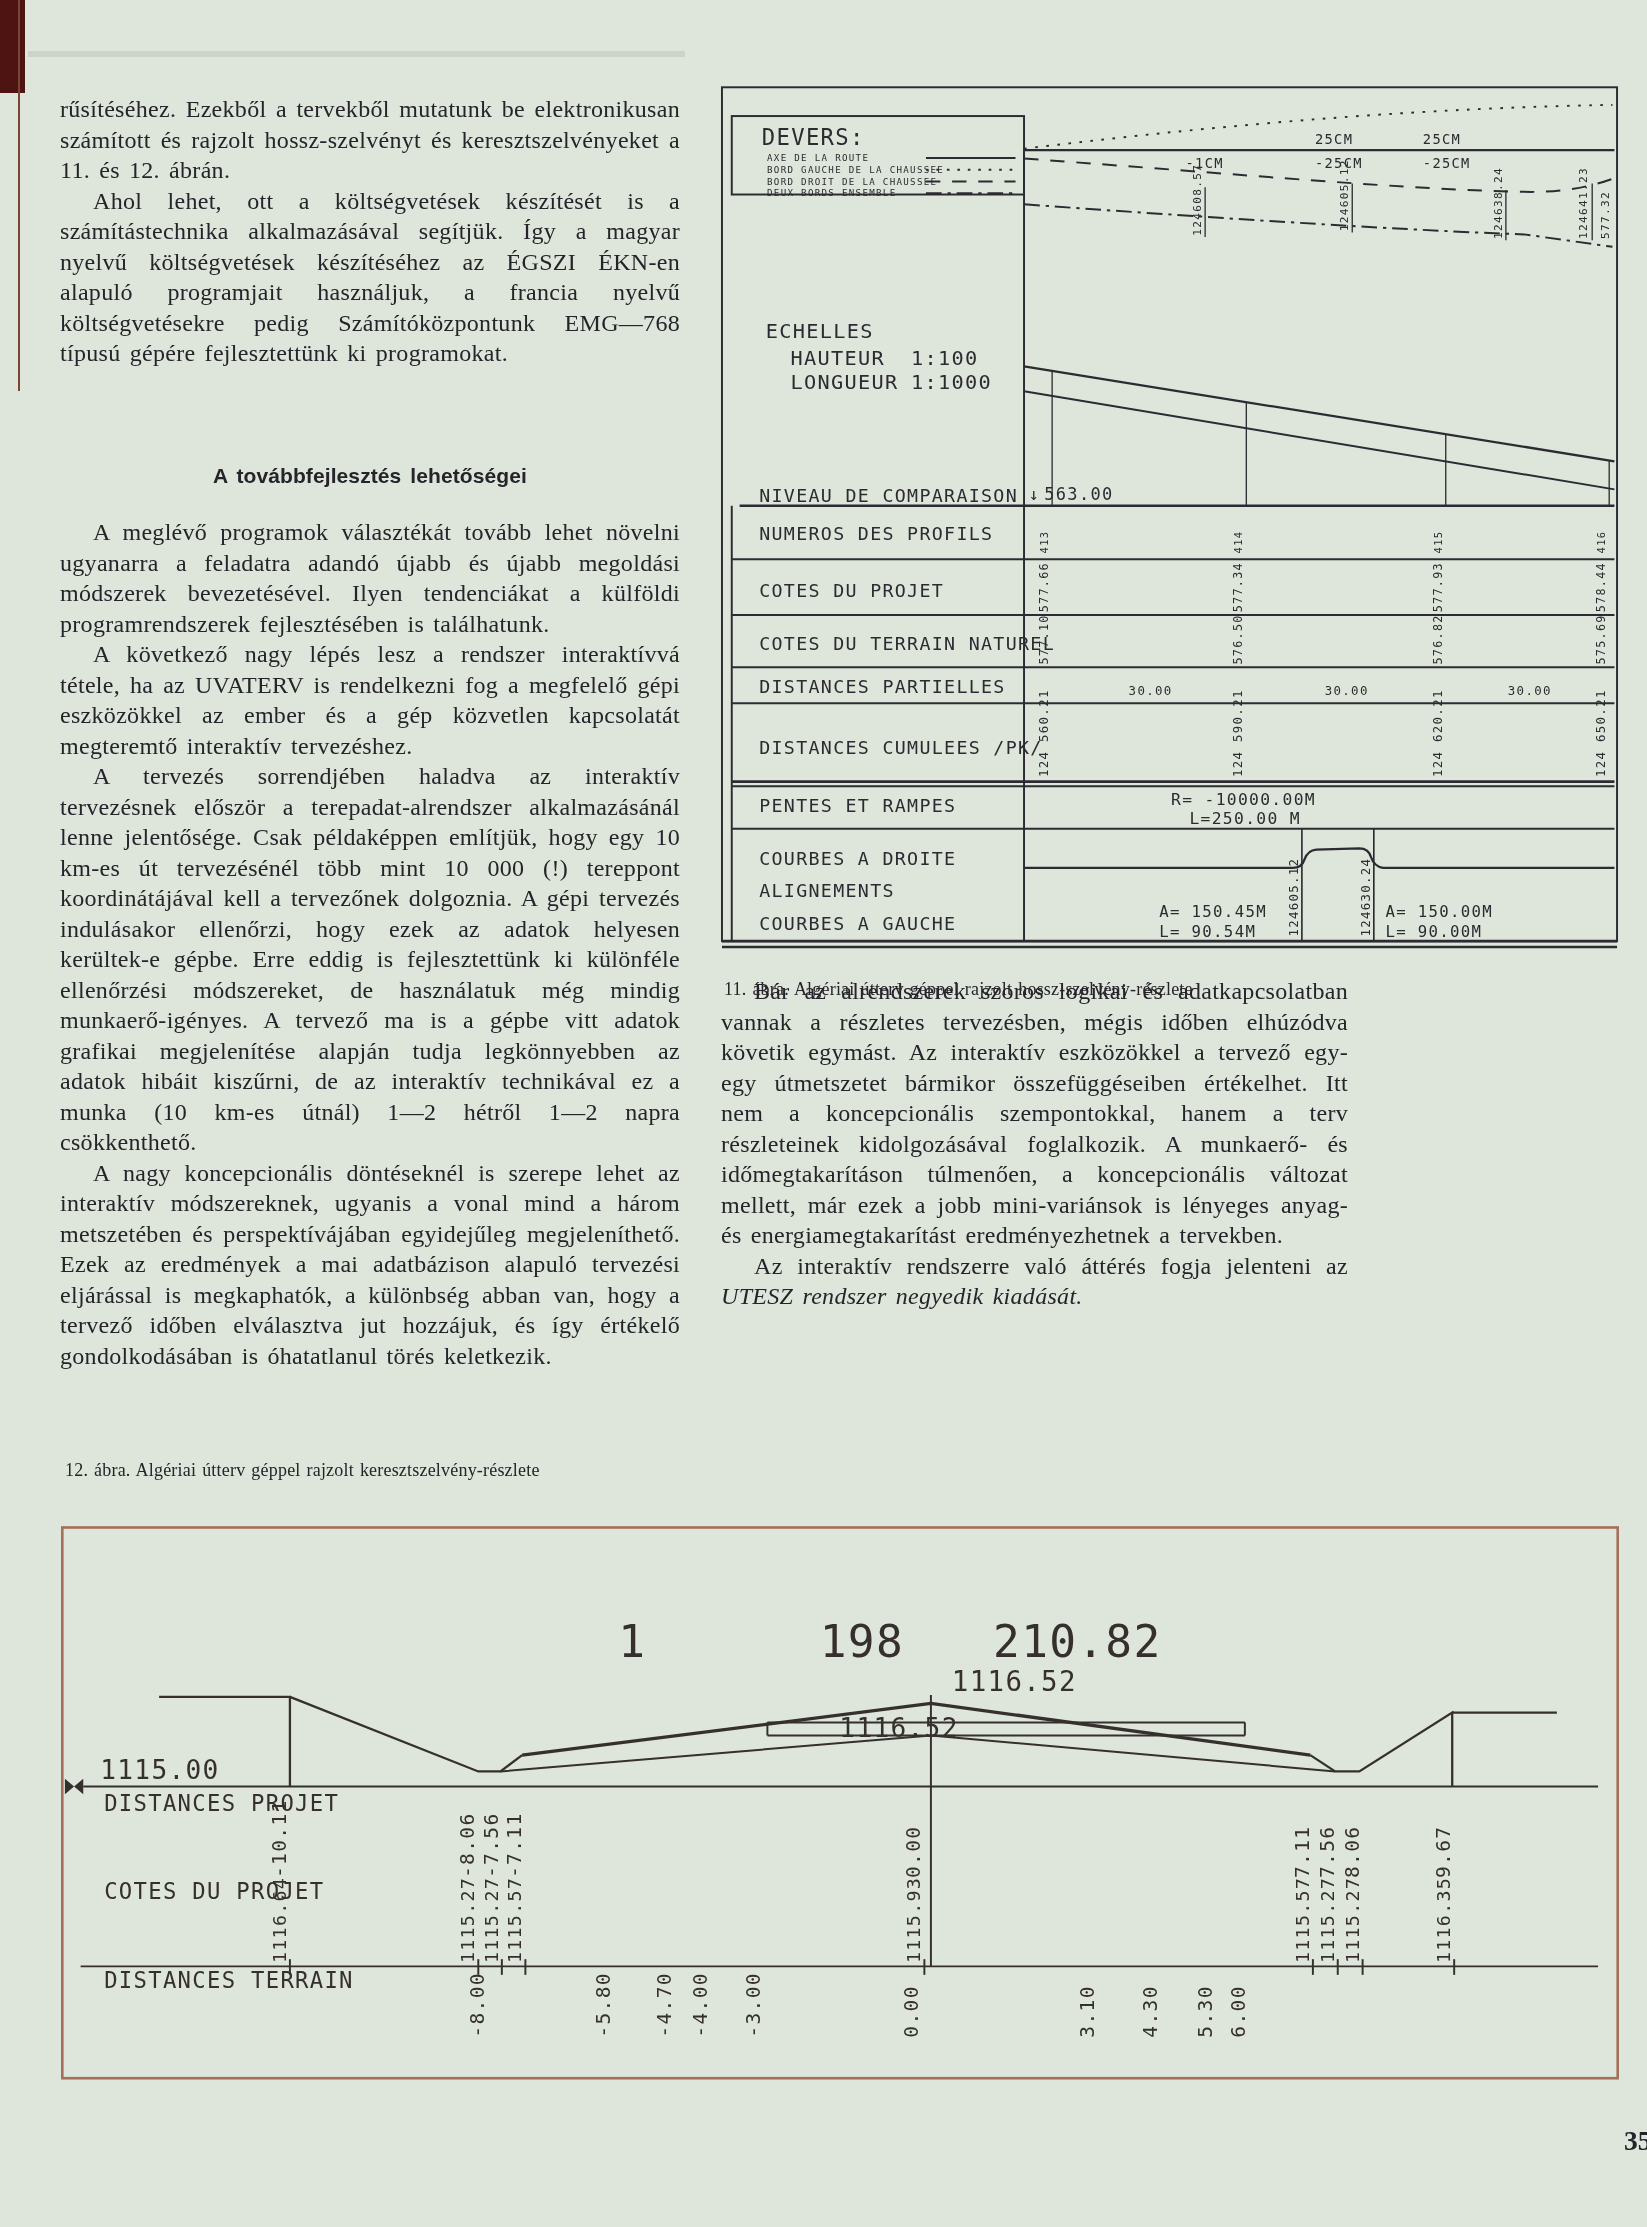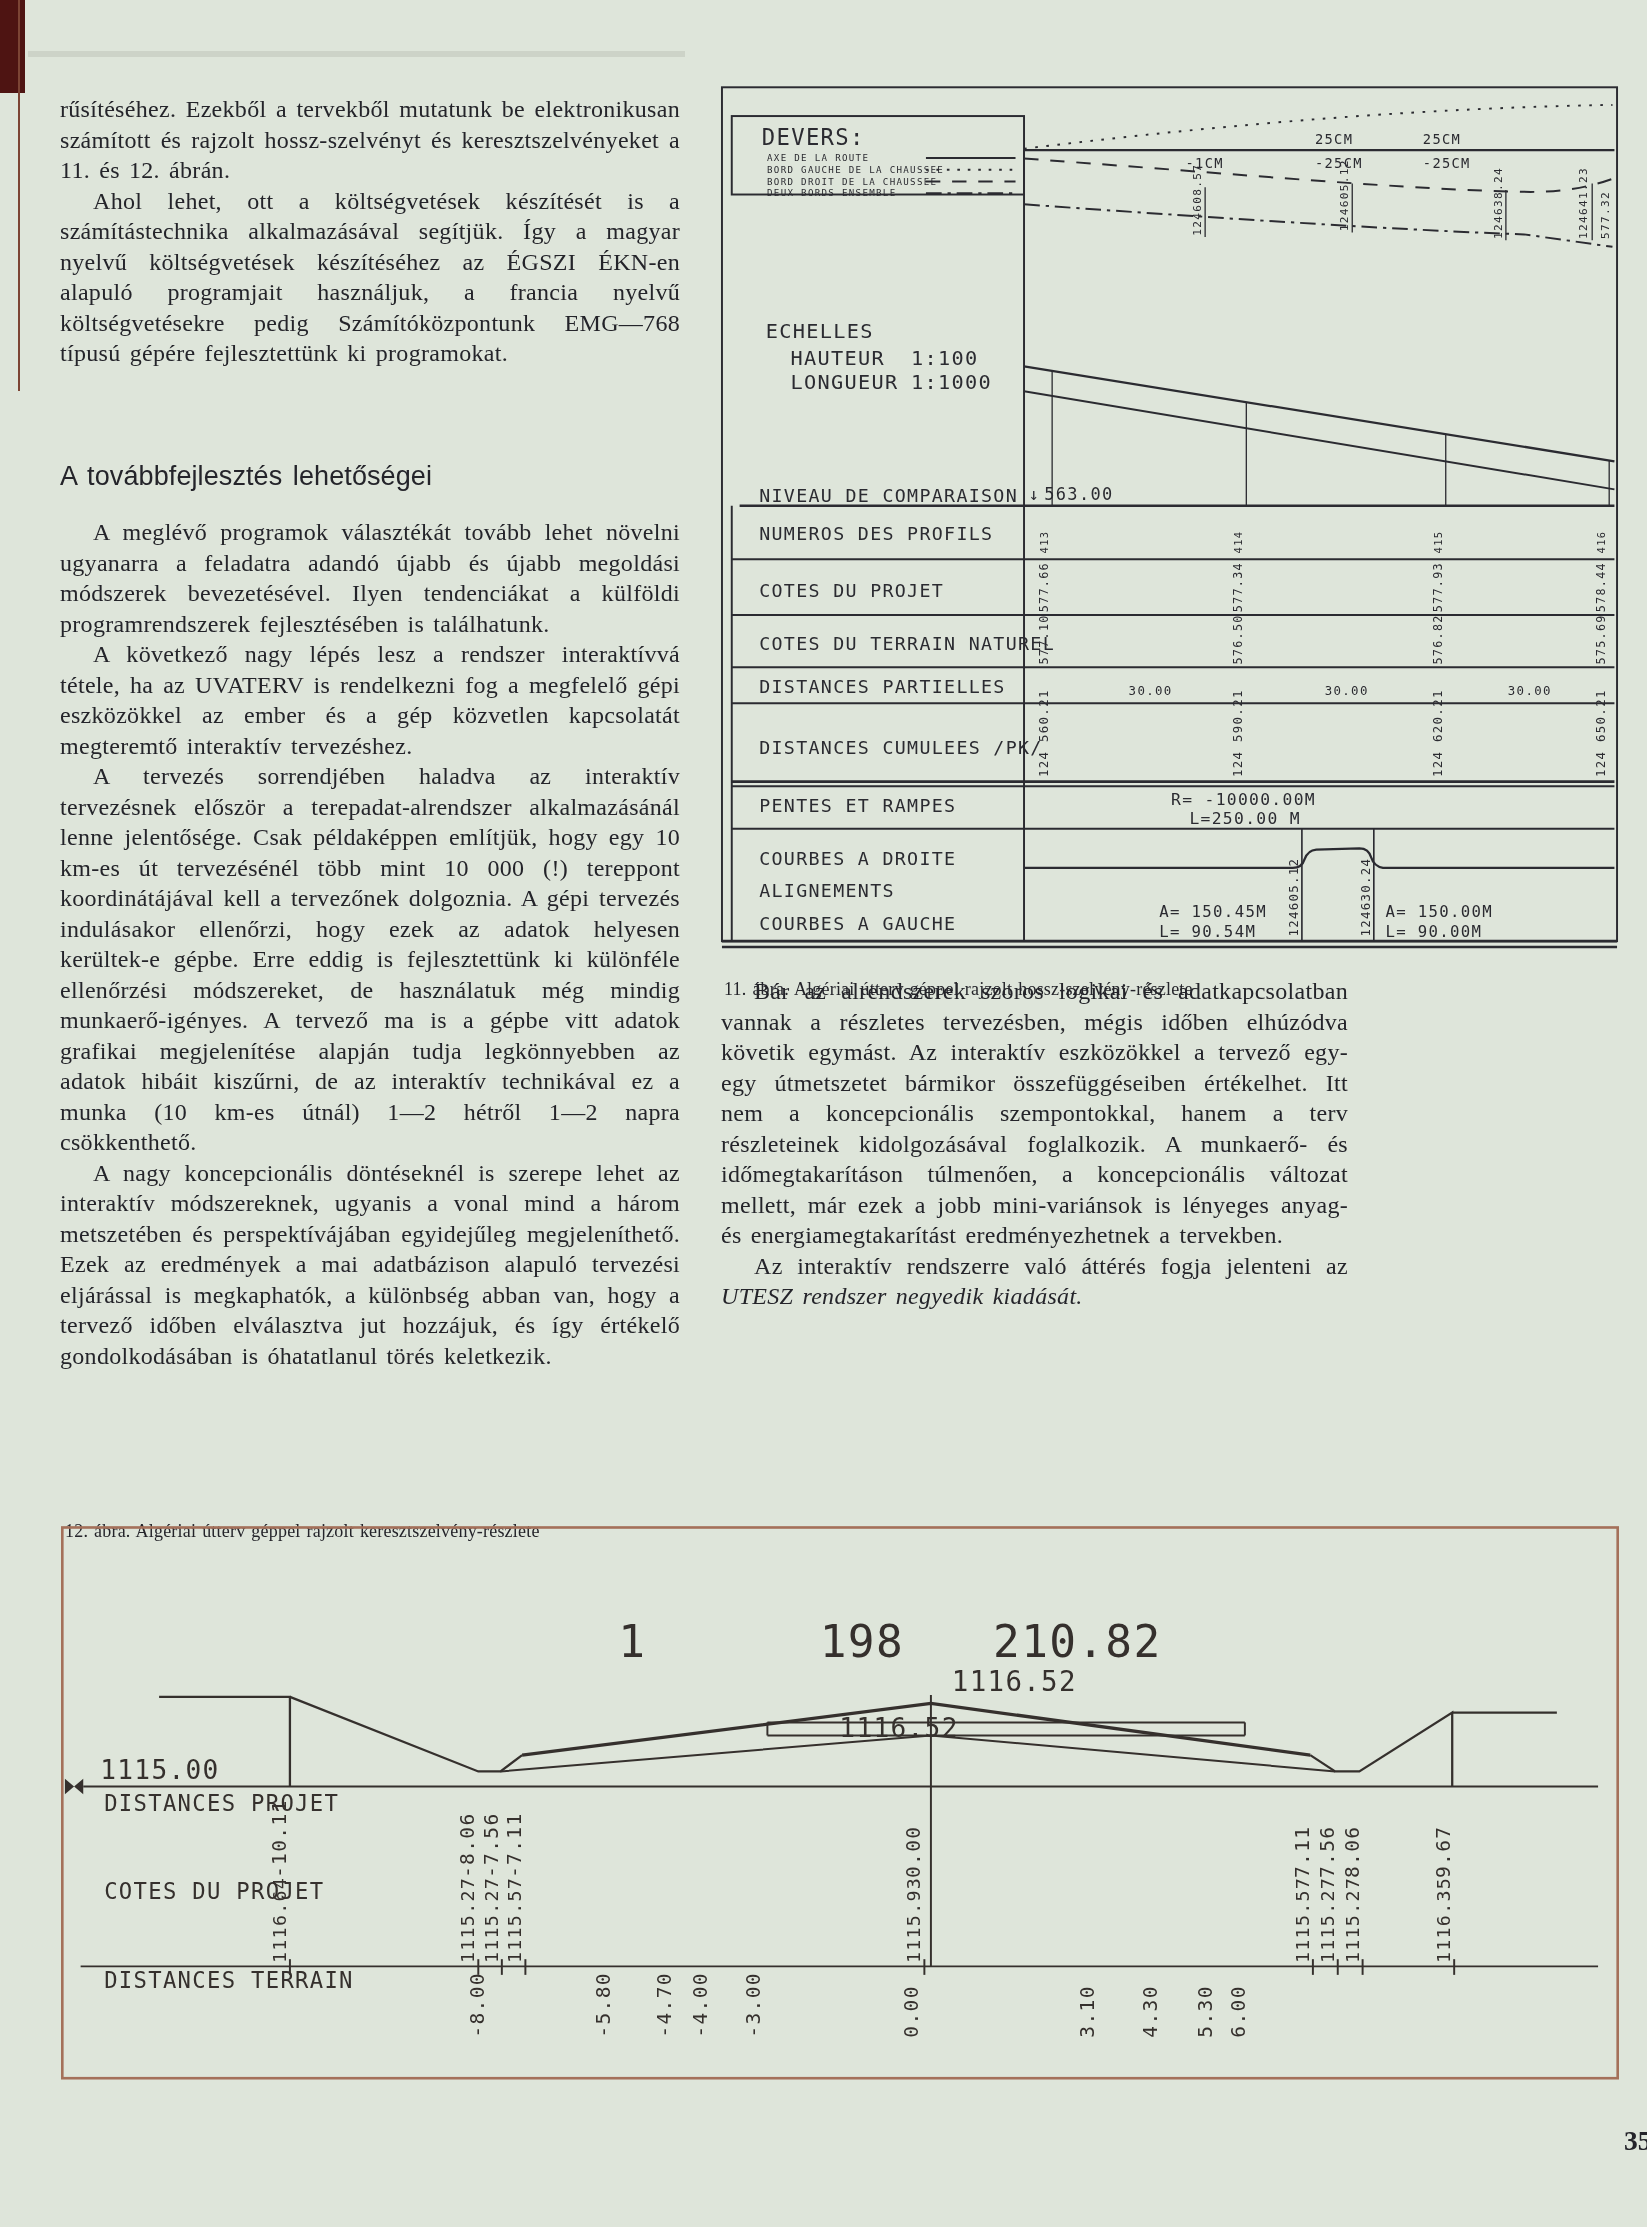--- a/index.html
+++ b/index.html
@@ -11,27 +11,27 @@
     overflow:hidden;
   }
   
   .corner-mark{position:absolute;left:0;top:0;width:25px;height:93px;background:#4e1412;}
   .edge-line{position:absolute;left:17.7px;top:0;width:2.6px;height:391px;background:#7c4434;}
   .scan-band{position:absolute;left:27.5px;top:51px;width:657px;height:5.9px;background:#c3cabf;opacity:.65;}
 
   .col{position:absolute;text-align:justify;font-size:24px;line-height:30.5px;letter-spacing:0.3px;word-spacing:2.9px;}
   .col p{margin:0;text-indent:33px;}
   .col p.noindent{text-indent:0;}
-  .col h3{font-family:"Liberation Sans",sans-serif;font-weight:normal;font-size:27px;letter-spacing:0.1px;margin:0;text-align:left;}
+  .col h3{font-family:"Liberation Sans",sans-serif;font-weight:bold;font-size:21px;letter-spacing:0.1px;margin:0;text-align:center;}
   #left-col{left:60px;top:94px;width:620px;}
   #right-col{left:721px;top:976px;width:627px;}
   .sp-heading{margin-top:92px !important;margin-bottom:26px !important;}
   .fig-caption{position:absolute;font-size:18px;letter-spacing:0.2px;word-spacing:1.3px;}
   #caption-11{left:724px;top:979px;width:877px;}
-  #caption-12{left:65px;top:1521px;width:1047px;}
+  #caption-12{left:65px;top:1460px;width:1047px;}
   .page-num{position:absolute;left:1624px;top:2125px;font-size:27.5px;font-weight:bold;}
 
   svg{position:absolute;}
   #fig11{left:720px;top:85px;}
   #fig12{left:61px;top:1526px;}
   .plt{font-family:"DejaVu Sans Mono",monospace;fill:#2b2b31;letter-spacing:2px;}
   .plt2{font-family:"DejaVu Sans Mono",monospace;fill:#35302d;letter-spacing:2px;}
   .ink{stroke:#2b2b31;fill:none;}
   .ink2{stroke:#35302d;fill:none;}
 </style>

